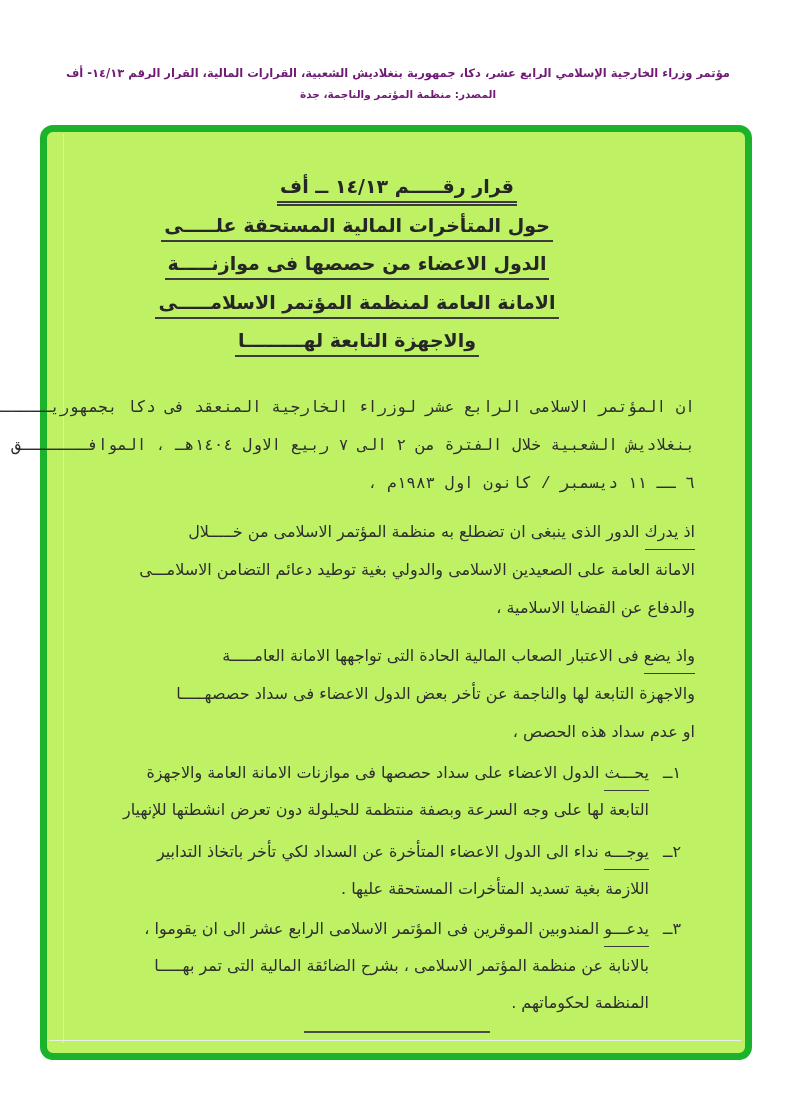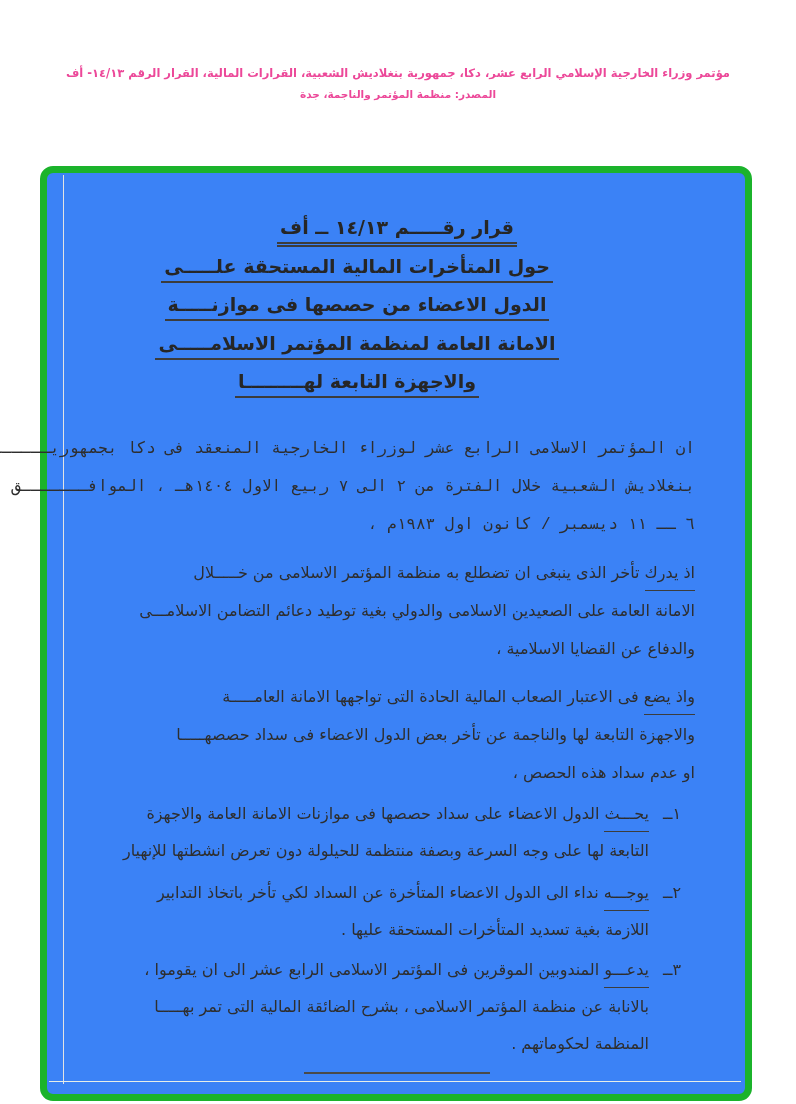--- a/index.html
+++ b/index.html
@@ -2,30 +2,29 @@
 <html lang="ar"><head>
 <meta charset="utf-8">
 <style>
   html,body { margin:0; padding:0; background:#ffffff; }
   .page {
     position:relative; width:796px; height:1104px; background:#ffffff;
     font-family:"DejaVu Sans", sans-serif; overflow:hidden;
   }
 
   
-  .src-header { position:absolute; top:66px; left:0; width:100%; text-align:center; direction:rtl; color:#ec4899; }
+  .src-header { position:absolute; top:66px; left:0; width:100%; text-align:center; direction:rtl; color:#701a75; }
   .src-line1 { font-size:11.5px; font-weight:bold; letter-spacing:0; }
   .src-line2 { font-size:10.5px; font-weight:bold; margin-top:8px; }
 
   
   .frame {
     position:absolute; left:40px; top:125px; width:712px; height:935px;
     box-sizing:border-box; border:7px solid #1bb32b; border-radius:13px;
-    background:#3b82f6;
-    margin-top:41px;
+    background:#bef264;
   }
   .artifact-v { position:absolute; left:16px; top:2px; bottom:10px; width:1px; background:#e3e3e3; }
   .artifact-h { position:absolute; left:2px; right:4px; top:908px; height:1px; background:#e7efe9; }
 
   
   .doc {
     position:absolute; inset:0; padding:36px 50px 0 52px;
     direction:rtl; text-align:right; color:#2e2e2e; font-size:16px;
   }
 
@@ -73,21 +72,21 @@
         <div class="t-line"><span class="u">والاجهزة التابعة لهـــــــــا</span></div>
       </div>
 
       <div class="para p1">
         <div class="line"><span>ان المؤتمر الاسلامى الرابع عشر لوزراء الخارجية المنعقد فى دكا بجمهوريـــــة</span></div>
         <div class="line"><span>بنغلاديش الشعبية خلال الفترة من ٢ الى ٧ ربيع الاول ١٤٠٤هـ ، الموافـــــــق</span></div>
         <div class="line"><span>٦ ــ ١١ ديسمبر / كانون اول ١٩٨٣م ،</span></div>
       </div>
 
       <div class="para">
-        <div class="line"><span class="lead">اذ يدرك</span><span> تأخر الذى ينبغى ان تضطلع به منظمة المؤتمر الاسلامى من خـــــلال</span></div>
+        <div class="line"><span class="lead">اذ يدرك</span><span> الدور الذى ينبغى ان تضطلع به منظمة المؤتمر الاسلامى من خـــــلال</span></div>
         <div class="line"><span>الامانة العامة على الصعيدين الاسلامى والدولي بغية توطيد دعائم التضامن الاسلامـــى</span></div>
         <div class="line"><span>والدفاع عن القضايا الاسلامية ،</span></div>
       </div>
 
       <div class="para">
         <div class="line"><span class="lead">واذ يضع</span><span> فى الاعتبار الصعاب المالية الحادة التى تواجهها الامانة العامـــــة</span></div>
         <div class="line"><span>والاجهزة التابعة لها والناجمة عن تأخر بعض الدول الاعضاء فى سداد حصصهـــــا</span></div>
         <div class="line"><span>او عدم سداد هذه الحصص ،</span></div>
       </div>
 

